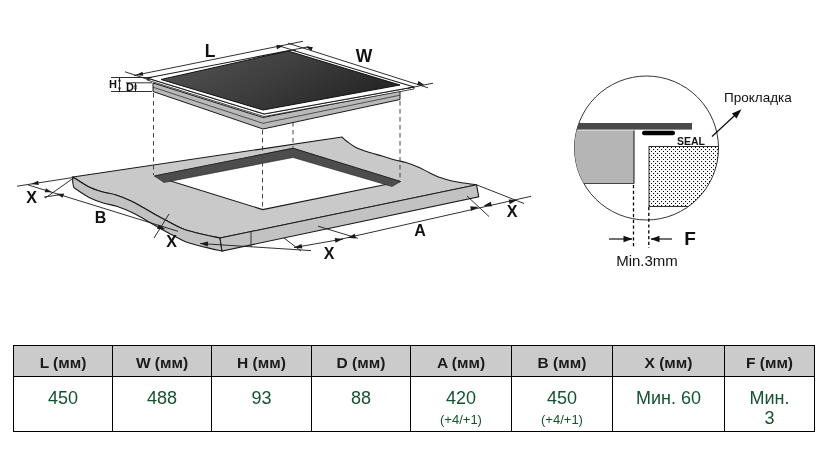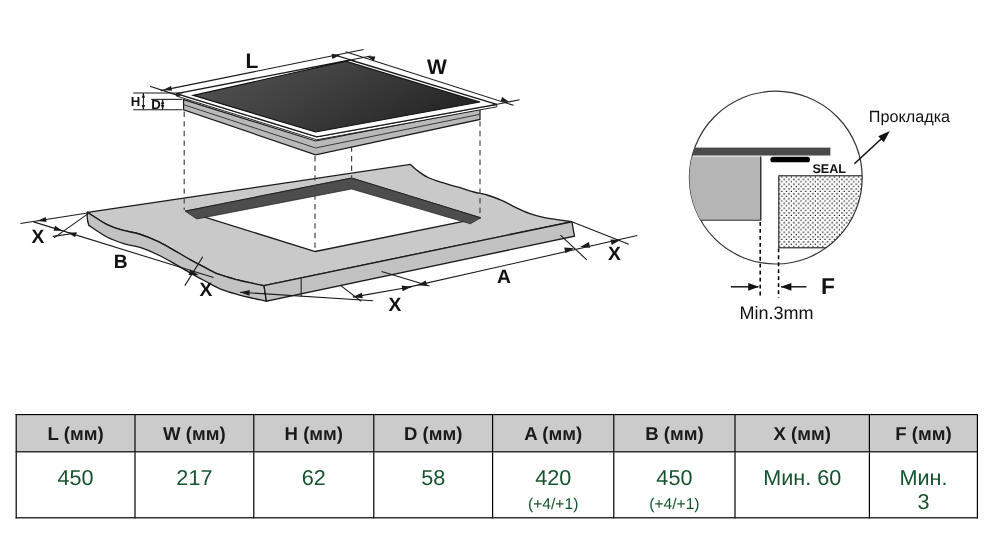--- a/index.html
+++ b/index.html
@@ -132,22 +132,22 @@
         <td>W (мм)</td>
         <td>H (мм)</td>
         <td>D (мм)</td>
         <td>A (мм)</td>
         <td>B (мм)</td>
         <td>X (мм)</td>
         <td>F (мм)</td>
       </tr>
 <tr class="dt">
         <td>450</td>
-        <td>217</td>
-        <td>62</td>
-        <td>58</td>
+        <td>488</td>
+        <td>93</td>
+        <td>88</td>
         <td>420<br><span>(+4/+1)</span></td>
         <td>450<br><span>(+4/+1)</span></td>
         <td>Мин. 60</td>
         <td>Мин.<br>3</td>
       </tr>
 </tbody>
   </table>
 
 </body></html>

